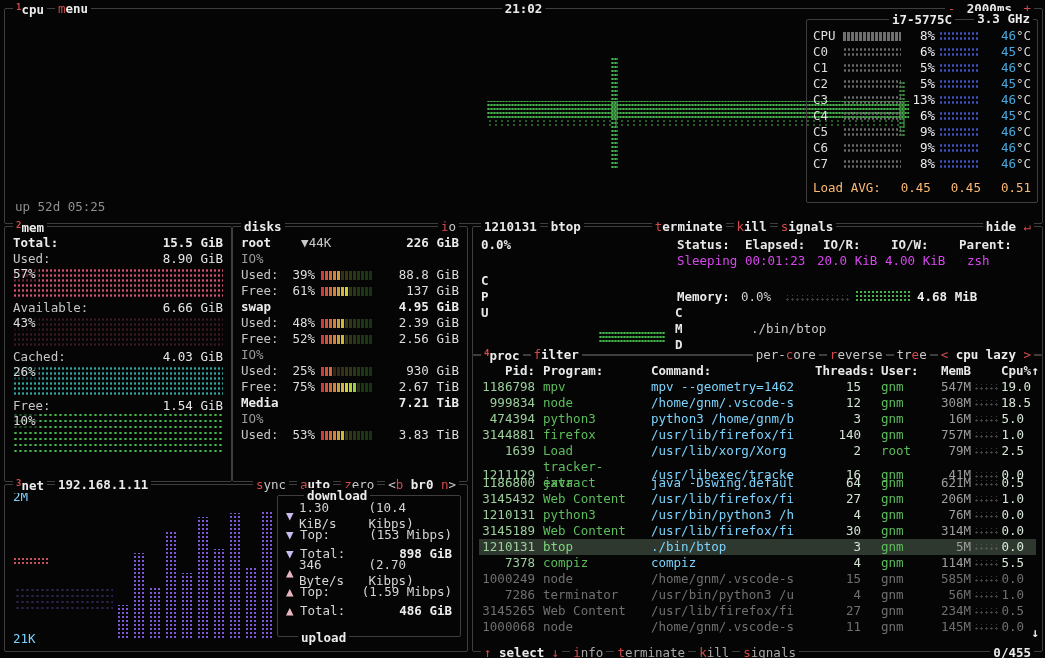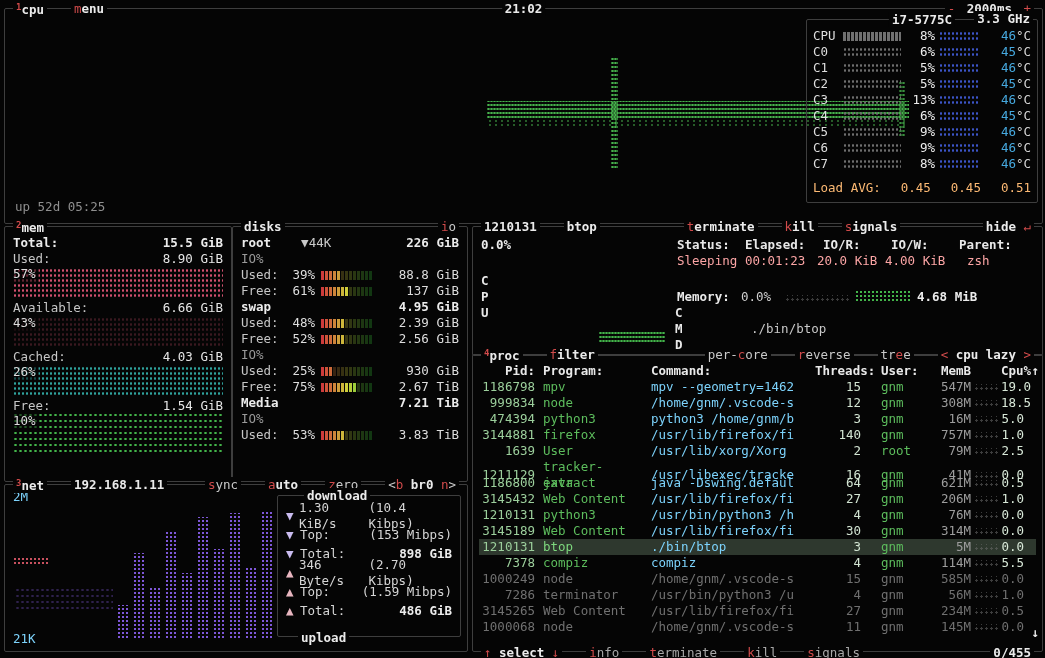--- a/index.html
+++ b/index.html
@@ -1,20 +1,20 @@
 <!DOCTYPE html>
 <html><head>
 <meta charset="utf-8">
 <style>
   html,body{margin:0;padding:0}
   body{width:1045px;height:658px;background:#050505;overflow:hidden;position:relative;
        font:12.5px/16px "DejaVu Sans Mono", monospace;color:#c9c9c9;}
   b{color:#ebebeb}
   .box{position:absolute;border:1px solid #3e3e3e;border-radius:2px;background:transparent}
-  .tb{position:absolute;top:-9px;left:8px;right:8px;display:flex;align-items:center;gap:24px;height:16px;z-index:3;pointer-events:none}
+  .tb{position:absolute;top:-9px;left:8px;right:8px;display:flex;align-items:center;gap:8px;height:16px;z-index:3;pointer-events:none}
   .tb>*{pointer-events:auto}
   .tb.bb{top:auto;bottom:-9px}
   .tag{background:#050505;padding:0 3px;white-space:nowrap;line-height:15px}
   .right{margin-left:auto}
   .ctr{position:absolute;left:50%;transform:translateX(-50%)}
   .hot{color:#d14b4b}
   .k{font-size:9px;vertical-align:4px;color:#d14b4b;font-weight:bold}
   .dots{background-image:radial-gradient(circle,var(--c,#7a7a7a) 1px,transparent 1.35px);background-size:4px 5px;background-position:0 100%}
 
   
@@ -87,21 +87,21 @@
   .nl{color:#d6d6d6}
   .nr{margin-left:auto;color:#d6d6d6}
   .nline.tot .nr{font-weight:bold;color:#ececec}
 
   
   #detail{left:472px;top:226px;width:569px;height:128px}
   .dt{position:absolute;white-space:nowrap}
   .d-cpupct{left:8px;top:10px;font-weight:bold;color:#ececec}
   .d-h{top:10px;font-weight:bold;color:#e8e8e8}
   .d-hs{left:204px}.d-he{left:272px}.d-hr{left:350px}.d-hw{left:418px}.d-hp{left:486px}
-  .d-v{top:26px;color:#fca5a5}
+  .d-v{top:26px;color:#d946ef}
   .d-vs{left:204px}.d-ve{left:272px}.d-vr{left:344px}.d-vw{left:412px}.d-vp{left:494px}
   .vlet{font-weight:bold;color:#e8e8e8}
   .d-c1{left:8px;top:46px}.d-c2{left:8px;top:62px}.d-c3{left:8px;top:78px}
   .d-m1{left:204px;top:62px;font-weight:bold;color:#e8e8e8}
   .d-m2{left:268px;top:62px;color:#cfcfcf}
   .d-lead{left:312px;top:68px;width:66px;height:7px;--c:#5f5f5f;background-size:5px 5px;opacity:.6}
   .d-gdots{left:382px;top:64px;width:56px;height:11px;--c:#43b54a;background-size:4px 4px}
   .d-mval{left:444px;top:62px;font-weight:bold;color:#ececec}
   .d-d1{left:202px;top:78px}.d-d2{left:202px;top:94px}.d-d3{left:202px;top:110px}
   .d-cmd{left:278px;top:94px;color:#c9c9c9}
@@ -561,21 +561,21 @@
       <span class="c-thr">140</span>
       <span class="c-user">gnm</span>
       <span class="c-mem">757M</span>
       <span class="c-dots">
           <span class="dots"></span>
         </span>
       <span class="c-cpu">1.0</span>
     </div>
       <div class="prow">
       <span class="c-pid">1639</span>
-      <span class="c-prog">User</span>
+      <span class="c-prog">Load</span>
       <span class="c-cmd">/usr/lib/xorg/Xorg</span>
       <span class="c-thr">2</span>
       <span class="c-user">root</span>
       <span class="c-mem">79M</span>
       <span class="c-dots">
           <span class="dots"></span>
         </span>
       <span class="c-cpu">2.5</span>
     </div>
       <div class="prow">

